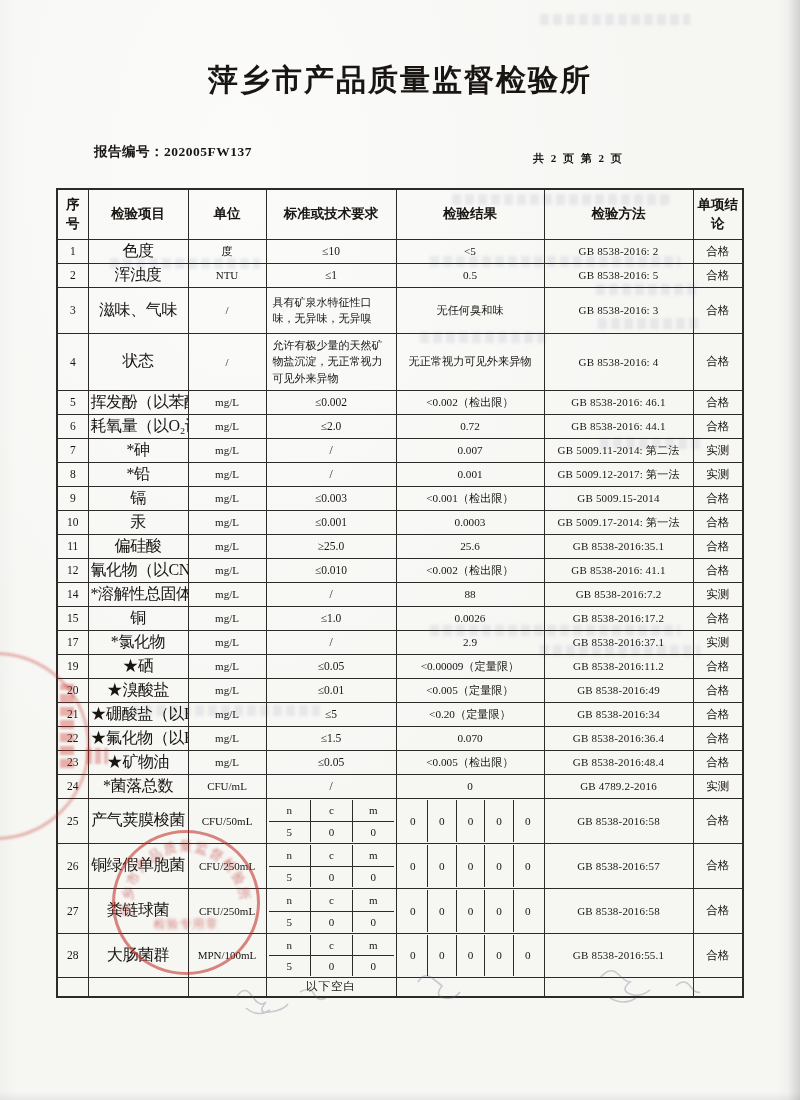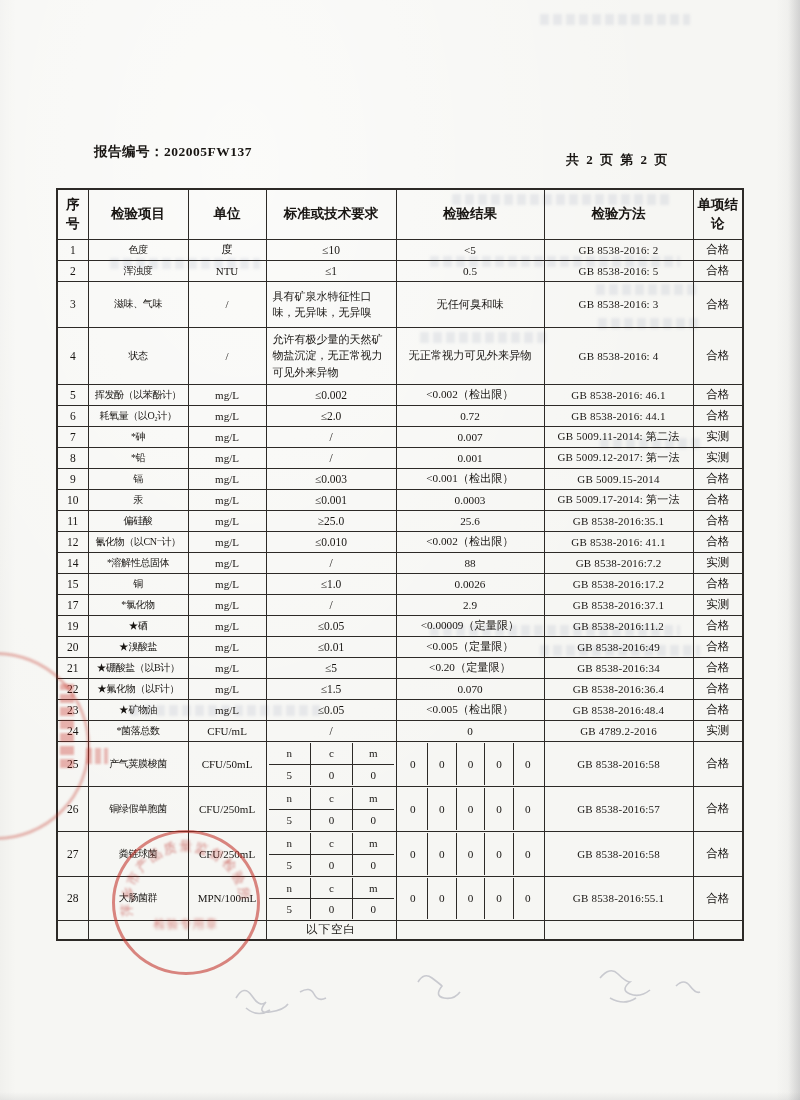--- a/index.html
+++ b/index.html
@@ -14,34 +14,34 @@
   .edge-right{position:absolute;right:0;top:0;width:12px;height:100%;
     background:linear-gradient(90deg,transparent,rgba(110,110,118,.20));}
   .edge-bottom{position:absolute;left:0;bottom:0;width:100%;height:8px;
     background:linear-gradient(0deg,rgba(110,110,118,.10),transparent);}
 
   .org-title{position:absolute;top:60px;left:0;width:100%;text-align:center;
     font-size:30px;font-weight:700;letter-spacing:2px;margin:0;}
   .report-title{position:absolute;top:108px;left:0;width:100%;text-align:center;
     font-size:27px;font-weight:700;letter-spacing:5px;margin:0;}
   .report-no{position:absolute;left:94px;top:143px;font-size:13.5px;font-weight:600;letter-spacing:.5px;}
-  .page-info{position:absolute;left:566px;top:151px;font-size:13px;font-weight:600;letter-spacing:2px;}
+  .page-info{position:absolute;left:533px;top:151px;font-size:11px;font-weight:600;letter-spacing:2px;}
 
   table.report{position:absolute;left:56px;top:188px;width:686px;
     border-collapse:collapse;table-layout:fixed;font-size:11.5px;
     font-family:"Liberation Serif","DejaVu Serif",serif;}
   table.report,table.report th,table.report td{border:1.4px solid #2d2a27;}
   table.report{border-width:2px;}
   table.report th,table.report td{text-align:center;vertical-align:middle;
     padding:1px 2px;overflow:hidden;box-sizing:border-box;}
   table.report thead tr{height:50px;}
   th{font-size:13.5px;font-weight:700;line-height:1.45;}
   th.th-std{padding:0 20px;}
   th.th-concl{padding:0 4px;}
-  td.c-item{font-size:10px;letter-spacing:-0.4px;white-space:nowrap;margin-top:48px;}
+  td.c-item{font-size:16px;letter-spacing:-0.4px;white-space:nowrap;margin-top:48px;}
   td.c-unit{font-size:11px;white-space:nowrap;}
   td.c-method{font-size:11px;white-space:nowrap;letter-spacing:.2px;}
   td.c-std.wrapstd{text-align:left;padding:2px 6px;line-height:1.5;font-size:11px;
     white-space:normal;}
   td.c-result{font-size:11.2px;}
   td.nopad{padding:0;}
   .subgrid{display:grid;grid-template-columns:1fr 1fr 1fr;grid-template-rows:1fr 1fr;width:100%;}
   .subgrid .sc{display:flex;align-items:center;justify-content:center;
     border-left:1.4px solid #2d2a27;border-top:1.4px solid #2d2a27;font-size:11px;}
   .subgrid .sc:nth-child(-n+3){border-top:none;}
@@ -81,20 +81,21 @@
   <div class="bleed" style="left:110px;top:258px;width:150px;"></div>
   <div class="bleed" style="left:430px;top:256px;width:250px;"></div>
   <div class="bleed" style="left:596px;top:284px;width:100px;"></div>
   <div class="bleed" style="left:420px;top:332px;width:130px;"></div>
   <div class="bleed" style="left:598px;top:318px;width:100px;"></div>
   <div class="bleed" style="left:600px;top:438px;width:100px;"></div>
   <div class="bleed" style="left:430px;top:625px;width:250px;"></div>
   <div class="bleed" style="left:130px;top:705px;width:190px;"></div>
   <div class="bleed" style="left:540px;top:645px;width:160px;"></div>
 
+  <h1 class="org-title">萍乡市产品质量监督检验所</h1>
 
   <div class="report-no"><span>报告编号：</span><span>202005FW137</span></div>
   <div class="page-info">共 2 页  第 2 页</div>
 
   <table class="report">
       <colgroup>
         <col style="width: 31px;">
         <col style="width: 100px;">
         <col style="width: 78px;">
         <col style="width: 130px;">

